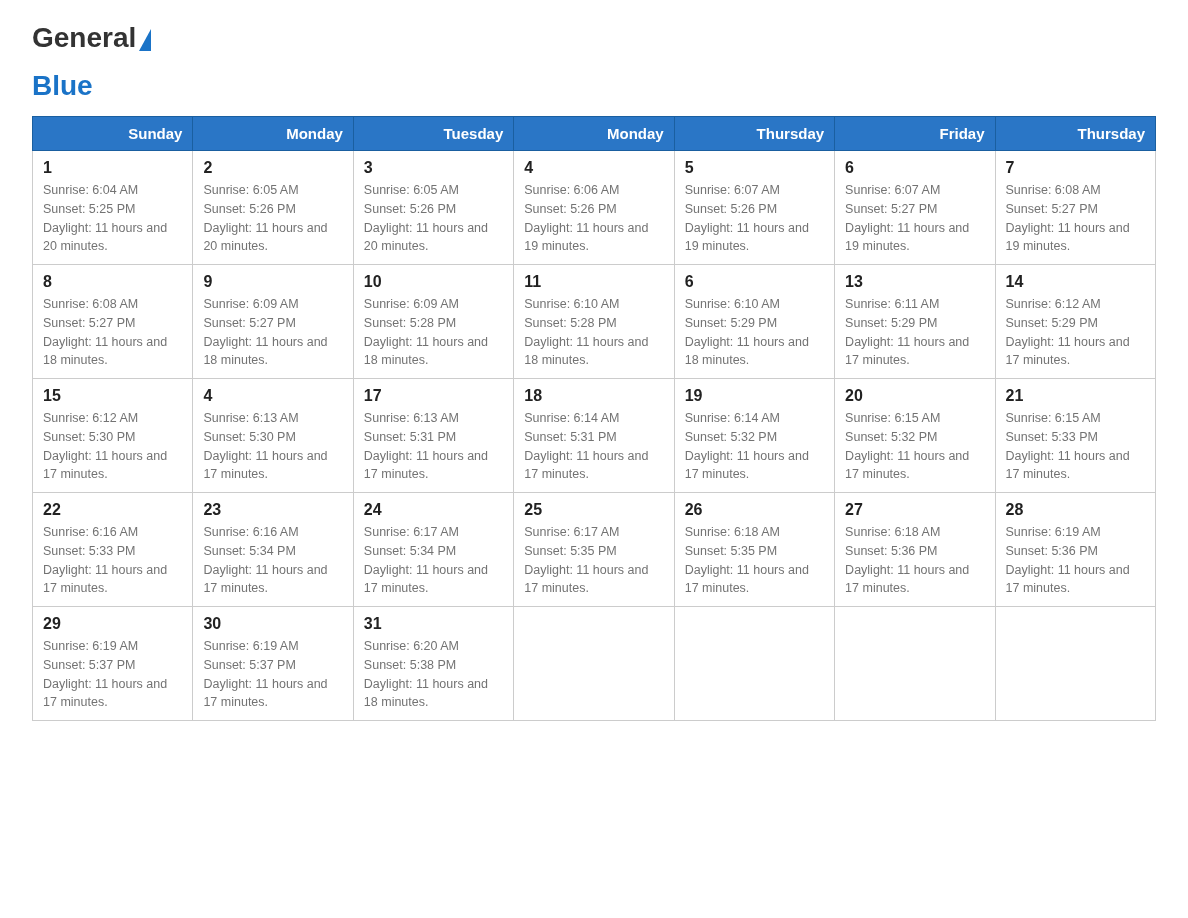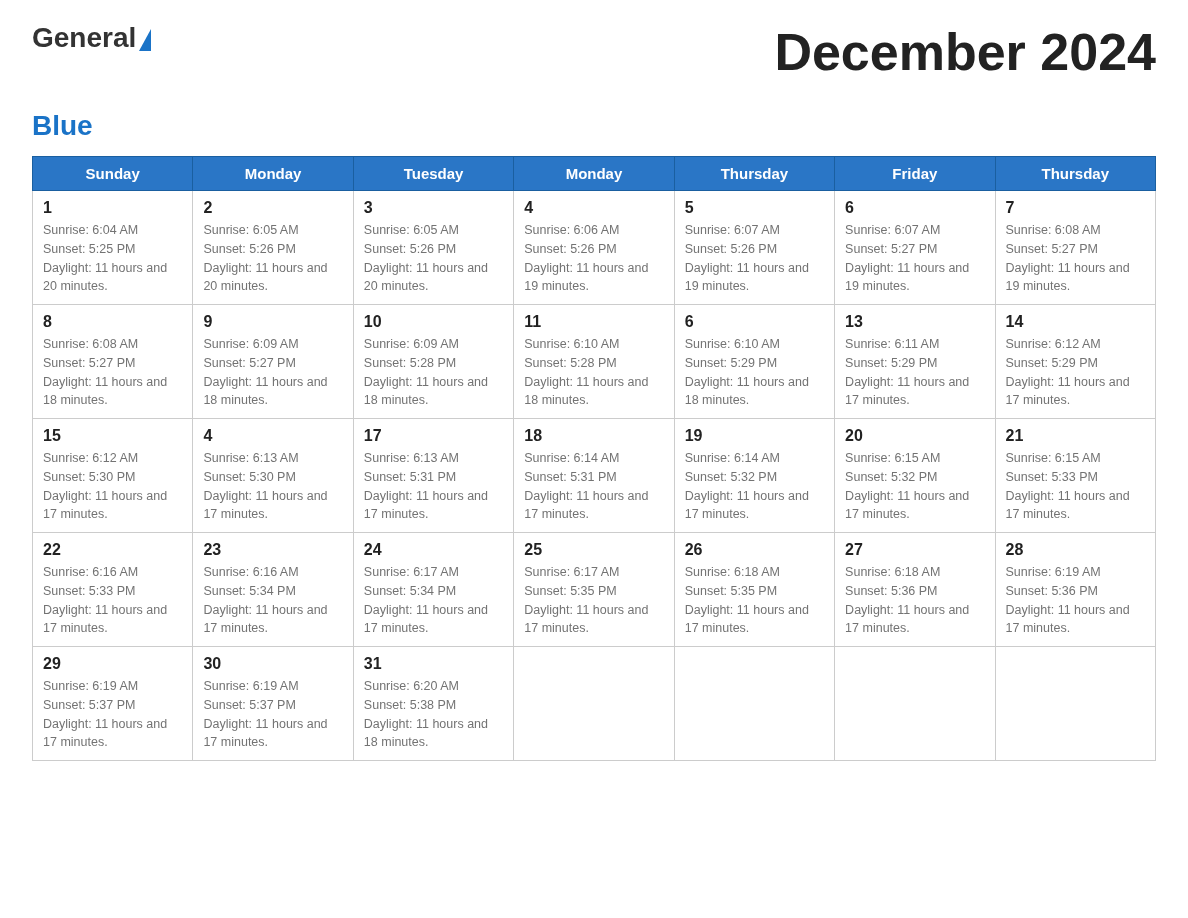--- a/index.html
+++ b/index.html
@@ -13,21 +13,20 @@
     .header {
       display: flex;
       justify-content: space-between;
       align-items: flex-start;
       margin-bottom: 16px;
     }
     .logo {
       display: flex;
       flex-direction: column;
       align-items: flex-start;
-      gap: 40px;
     }
     .logo-general {
       font-size: 28px;
       font-weight: bold;
       color: #333;
       line-height: 1;
     }
     .logo-blue {
       font-size: 28px;
       font-weight: bold;
@@ -56,21 +55,21 @@
       width: 100%;
       border-collapse: collapse;
       border: 1px solid #999;
     }
     .calendar thead th {
       background-color: #2a76c6;
       color: #fff;
       font-size: 15px;
       font-weight: bold;
       padding: 8px 10px;
-      text-align: center;
+      text-align: right;
       border: 1px solid #1a5fa0;
     }
     .calendar tbody td {
       vertical-align: top;
       padding: 8px 10px;
       border: 1px solid #ccc;
       width: calc(100% / 7);
       font-size: 13px;
       color: #333;
       min-height: 100px;
@@ -100,21 +99,20 @@
 
 <div class="header">
   <div class="logo">
     <div style="display:flex; align-items:center;">
       <span class="logo-general">General</span>
       <div style="display:inline-block; width:0; height:0; border-left:12px solid transparent; border-bottom:22px solid #1a73c7; margin-left:3px; margin-top:4px;"></div>
     </div>
     <span class="logo-blue">Blue</span>
   </div>
   <div class="title-block">
-    <div class="month-title">December 2024</div>
   </div>
 </div>
 
 <table class="calendar">
   <thead>
     <tr>
       <th>Sunday</th>
       <th>Monday</th>
       <th>Tuesday</th>
       <th>Monday</th>

